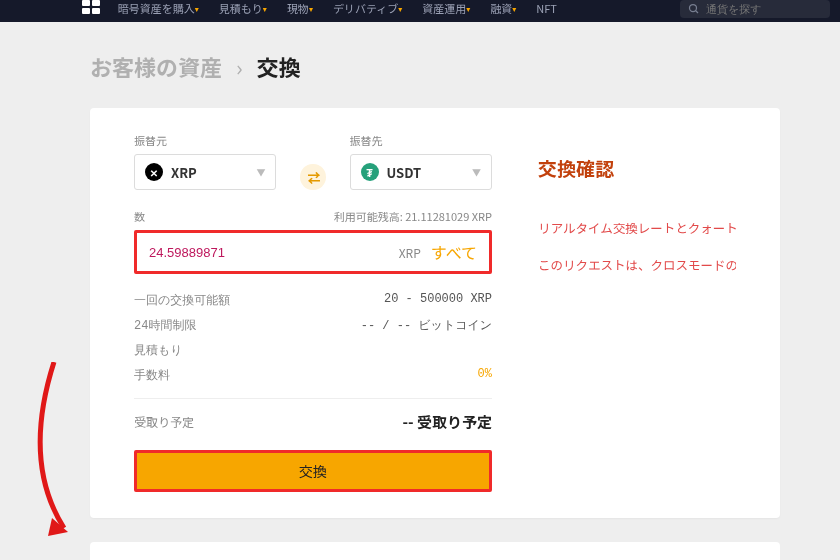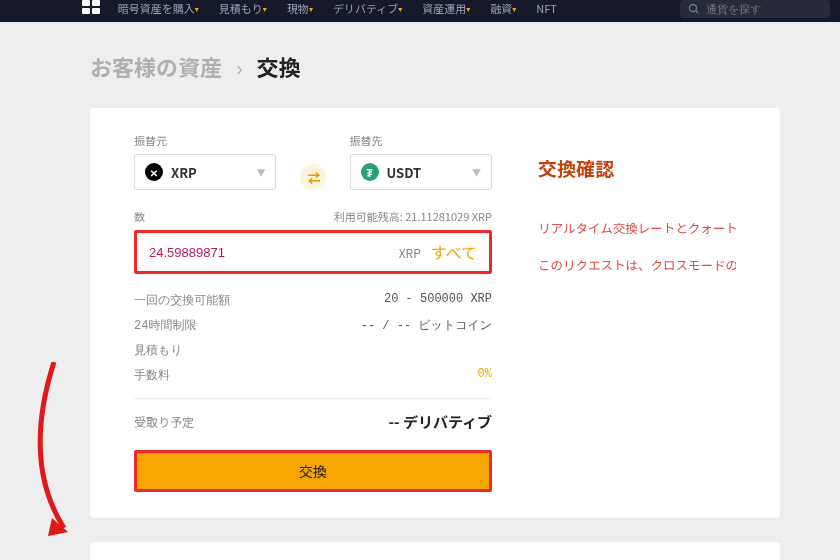--- a/index.html
+++ b/index.html
@@ -163,21 +163,21 @@
         <div class="drow">
             <span>手数料</span>
             <span class="v accent">0%</span>
           </div>
       </div>
 
       <div class="sep"></div>
 
       <div class="receive">
         <span>受取り予定</span>
-        <span class="v">-- デリバティブ</span>
+        <span class="v">-- 受取り予定</span>
       </div>
 
       <div class="mainbtn">
         <span>交換</span>
       </div>
     </div>
 
     <div class="side-col">
       <h3>交換確認</h3>
       <p><span>リアルタイム交換レートとクォート率が0.5%以上</span><br></p>

